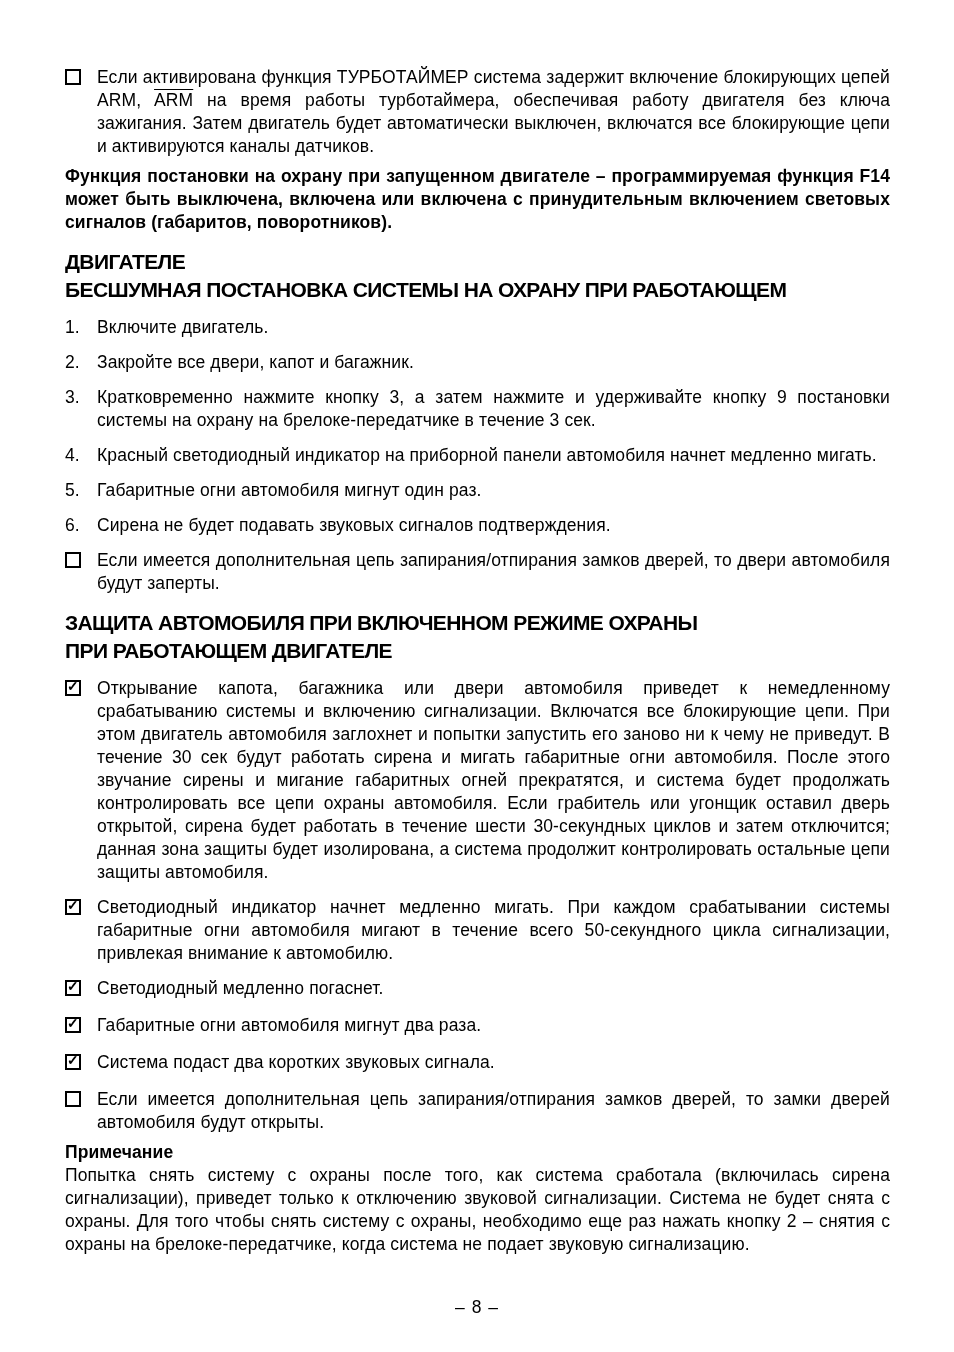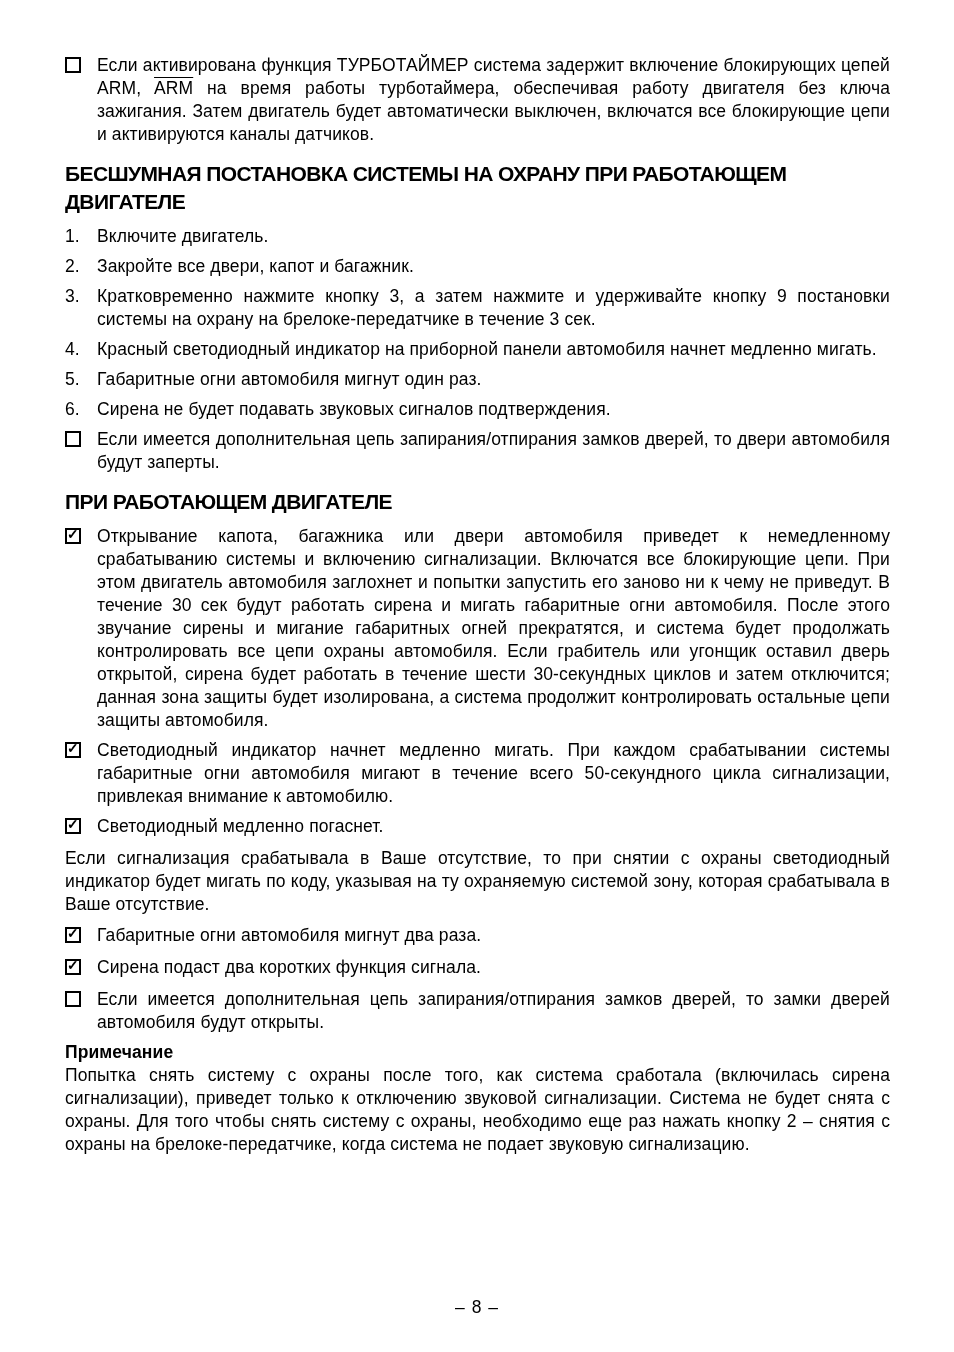--- a/index.html
+++ b/index.html
@@ -17,21 +17,21 @@
   }
   .para.bold { font-weight:bold; }
   .para.note { margin:0 0 0 0; }
   p.para + .para.afternote { margin-top:0; }
   h2.heading {
     font-size:21px; line-height:28px; font-weight:bold;
     letter-spacing:-0.6px; margin:14px 0 9px 0;
   }
   h2.heading .hline { white-space:nowrap; }
   .item {
-    display:flex; margin:0 0 7px 0;
+    display:flex; margin:12px 0 7px 0;
     font-size:17.5px; line-height:23px; letter-spacing:0.1px;
   }
   .marker { flex:0 0 32px; }
   .itext { flex:1; text-align:justify; }
   .cbx {
     display:inline-block; box-sizing:border-box;
     width:16px; height:16px; border:2px solid #000;
     margin-top:3px; position:relative; background:#fff;
   }
   .check {
@@ -45,23 +45,24 @@
   }
 </style>
 </head>
 <body>
 
 <main class="page">
     <div class="item">
       <span class="marker"><span class="cbx"></span></span>
       <div class="itext"><span>Если активирована функция ТУРБОТАЙМЕР система задержит включение блокирующих цепей ARM, </span><span class="ov">ARM</span><span> на время работы турботаймера, обеспечивая работу двигателя без ключа зажигания. Затем двигатель будет автоматически выключен,  включатся все блокирующие цепи и активируются каналы датчиков.</span></div>
     </div>
+    <p class="para bold">Функция постановки на охрану при запущенном двигателе – программируемая функция F14 может быть выключена, включена или включена с принудительным включением световых сигналов (габаритов, поворотников).</p>
     <h2 class="heading">
+      <div class="hline">ДВИГАТЕЛЕ</div>
       <div class="hline">БЕСШУМНАЯ ПОСТАНОВКА СИСТЕМЫ НА ОХРАНУ ПРИ РАБОТАЮЩЕМ</div>
-      <div class="hline">ДВИГАТЕЛЕ</div>
     </h2>
     <div class="item">
       <span class="marker">1.</span>
       <div class="itext">Включите двигатель.</div>
     </div>
     <div class="item">
       <span class="marker">2.</span>
       <div class="itext">Закройте все двери, капот и багажник.</div>
     </div>
     <div class="item">
@@ -78,42 +79,42 @@
     </div>
     <div class="item">
       <span class="marker">6.</span>
       <div class="itext">Сирена не будет подавать звуковых сигналов подтверждения.</div>
     </div>
     <div class="item">
       <span class="marker"><span class="cbx"></span></span>
       <div class="itext">Если имеется дополнительная цепь запирания/отпирания замков дверей, то двери автомобиля будут заперты.</div>
     </div>
     <h2 class="heading">
+      <div class="hline">ЗАЩИТА АВТОМОБИЛЯ ПРИ ВКЛЮЧЕННОМ РЕЖИМЕ ОХРАНЫ</div>
       <div class="hline">ПРИ РАБОТАЮЩЕМ ДВИГАТЕЛЕ</div>
     </h2>
     <div class="item">
       <span class="marker"><span class="cbx"><span class="check">✓</span></span></span>
       <div class="itext">Открывание капота, багажника или двери автомобиля приведет к немедленному срабатыванию системы и включению сигнализации. Включатся все блокирующие цепи. При этом двигатель автомобиля заглохнет и попытки запустить его заново ни к чему не приведут. В течение 30 сек будут работать сирена и мигать габаритные огни автомобиля. После этого звучание сирены и мигание габаритных огней прекратятся, и система будет продолжать контролировать все цепи охраны автомобиля. Если грабитель или угонщик оставил дверь открытой, сирена будет работать в течение шести 30-секундных циклов и затем отключится; данная зона защиты будет изолирована, а система продолжит контролировать остальные цепи защиты автомобиля.</div>
     </div>
     <div class="item">
       <span class="marker"><span class="cbx"><span class="check">✓</span></span></span>
       <div class="itext">Светодиодный индикатор начнет медленно мигать. При каждом срабатывании системы габаритные огни автомобиля мигают в течение всего 50-секундного цикла сигнализации, привлекая внимание к автомобилю.</div>
     </div>
     <div class="item">
       <span class="marker"><span class="cbx"><span class="check">✓</span></span></span>
       <div class="itext">Светодиодный медленно погаснет.</div>
     </div>
-    <p class="para">Если сигнализация срабатывала в Ваше отсутствие, то при снятии с охраны светодиодный индикатор будет мигать по коду, указывая на ту охраняемую системой зону, которая срабатывала в Ваше отсутствие.</p>
     <div class="item">
       <span class="marker"><span class="cbx"><span class="check">✓</span></span></span>
       <div class="itext">Габаритные огни автомобиля мигнут два раза.</div>
     </div>
     <div class="item">
       <span class="marker"><span class="cbx"><span class="check">✓</span></span></span>
-      <div class="itext">Сирена подаст два коротких функция сигнала.</div>
+      <div class="itext">Система подаст два коротких звуковых сигнала.</div>
     </div>
     <div class="item">
       <span class="marker"><span class="cbx"></span></span>
       <div class="itext">Если имеется дополнительная цепь запирания/отпирания замков дверей, то замки дверей автомобиля будут открыты.</div>
     </div>
     <p class="para bold note">Примечание</p>
     <p class="para afternote">Попытка снять систему с охраны после того, как система сработала (включилась сирена сигнализации), приведет только к отключению звуковой сигнализации. Система не будет снята с охраны. Для того чтобы снять систему с охраны, необходимо еще раз нажать кнопку 2 – снятия с охраны на брелоке-передатчике, когда система не подает звуковую сигнализацию.</p>
   </main>
 
 <div class="footer">

